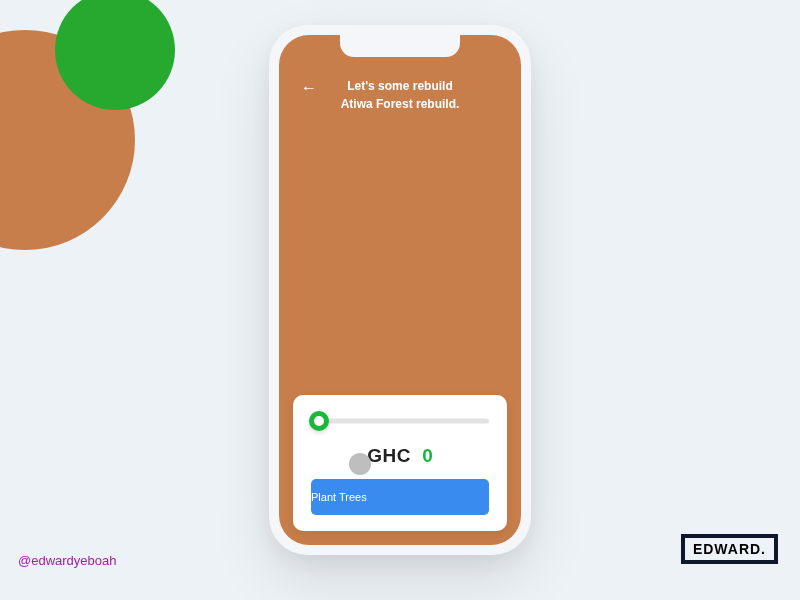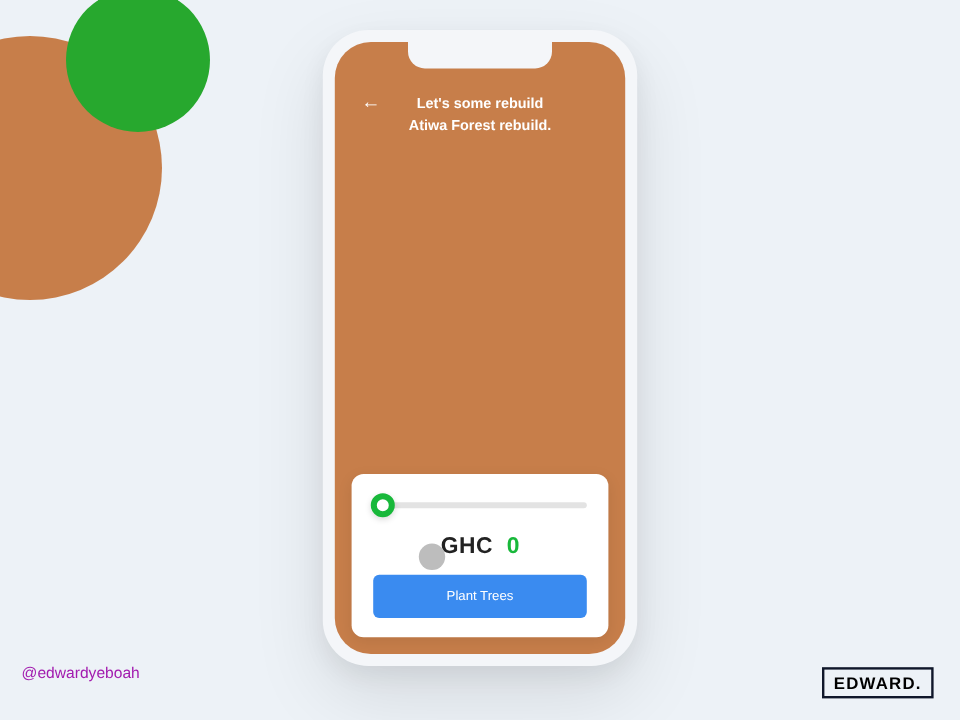--- a/index.html
+++ b/index.html
@@ -144,34 +144,33 @@
   }
   .cta {
     width: 100%;
     background: #3a8bf0;
     color: #fff;
     border: none;
     border-radius: 5px;
     padding: 12px 0;
     font-size: 11px;
     font-weight: 500;
-    text-align: center;
   }
   .handle {
     position: absolute;
     left: 18px;
     bottom: 32px;
     font-size: 13px;
     color: #a21caf;
   }
   .logo {
     position: absolute;
     right: 22px;
-    bottom: 18px;
-    border: 2px solid #0f172a;
+    bottom: 36px;
+    border: 4px solid #0f172a;
     padding: 3px 8px;
     font-weight: 700;
     font-size: 14px;
     letter-spacing: 1px;
   }
 </style>
 </head>
 <body>
 
 <div class="circle-brown"></div>

